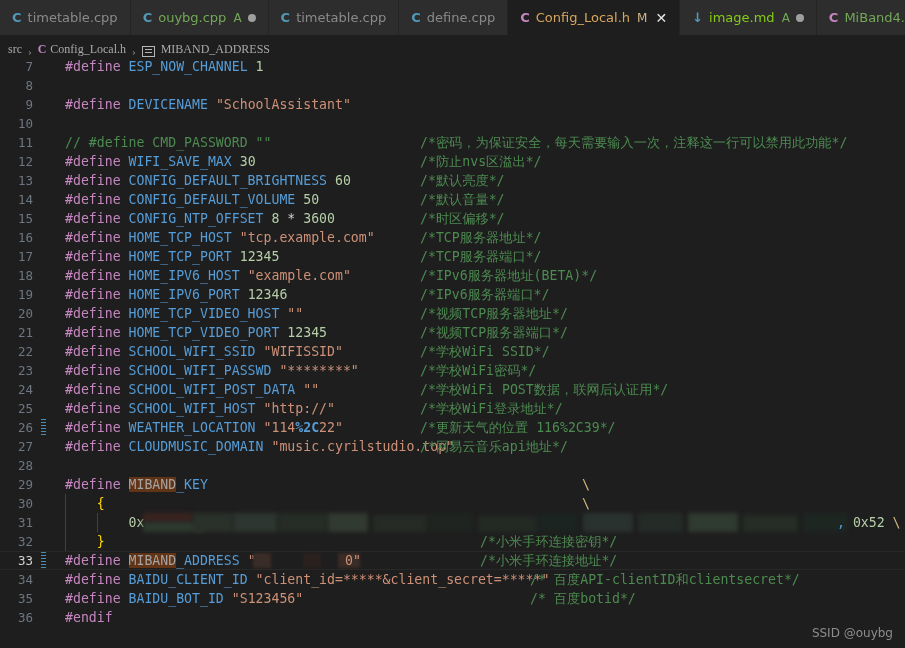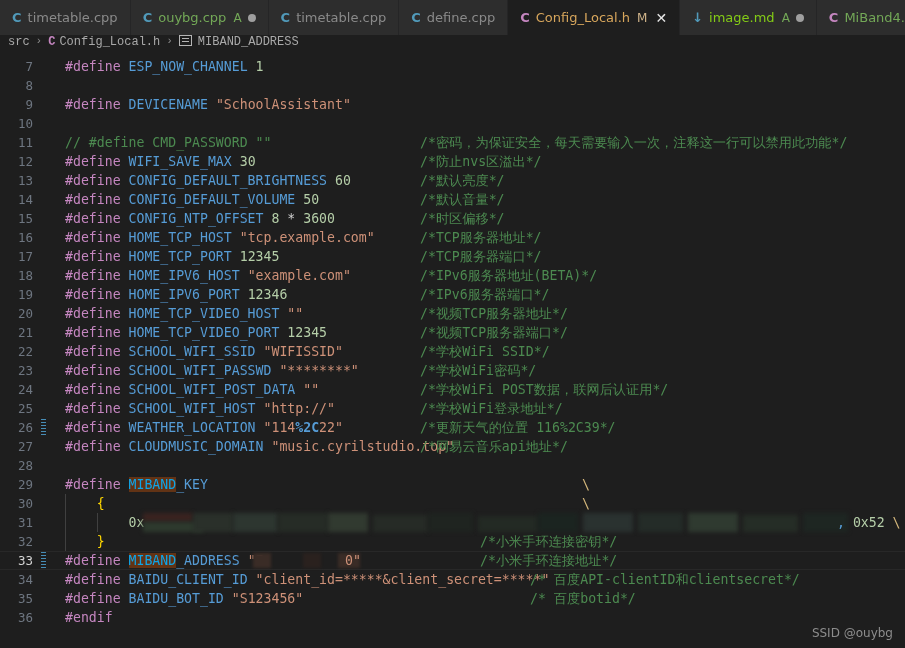--- a/index.html
+++ b/index.html
@@ -75,24 +75,24 @@
     left: 386px; top: 3px; width: 519px; height: 2px;
     background: #3a3a3a;
   }
 
   
   .breadcrumb {
     height: 22px;
     flex: 0 0 22px;
     background: #1e1e1e;
     display: flex;
-    align-items: flex-start;
+    align-items: flex-end;
     padding-left: 8px;
     gap: 4px;
-    font-family: Liberation Mono, monospace;
+    font-family: Liberation Serif, serif;
     font-size: 12px;
     color: #a9a9a9;
   }
   .bc-sep { color: #8c8c8c; font-size: 11px; margin: 0 2px; }
   .bc-cicon { color: #c586c0; font-weight: bold; font-size: 12px; }
   .bc-sym {
     display: inline-block; width: 11px; height: 9px;
     border: 1px solid #b5b5b5; position: relative; margin-right: 2px;
     vertical-align: -1px;
   }
@@ -165,21 +165,21 @@
   .t-macro { color: #569cd6; }           
   .t-num   { color: #b5cea8; }
   .t-str   { color: #ce9178; }
   .t-cmt   { color: #4c8a50; }
   .t-op    { color: #d4d4d4; }
   .t-plain { color: #d4d4d4; }
   .t-brace { color: #ffd700; }
   .t-esc   { color: #569cd6; font-weight: bold; }
   .t-comma { color: #569cd6; }
   .t-bs    { color: #d7ba7d; }
-  .hl-find { background: #623315; color: #0ea5e9; }
+  .hl-find { background: #623315; color: #a3a3a3; }
 
   
   .rcom {
     position: absolute;
     font-family: "DejaVu Sans Mono", monospace;
     font-size: 13.2px;
     color: #4c8a50;
     white-space: pre;
   }
 

